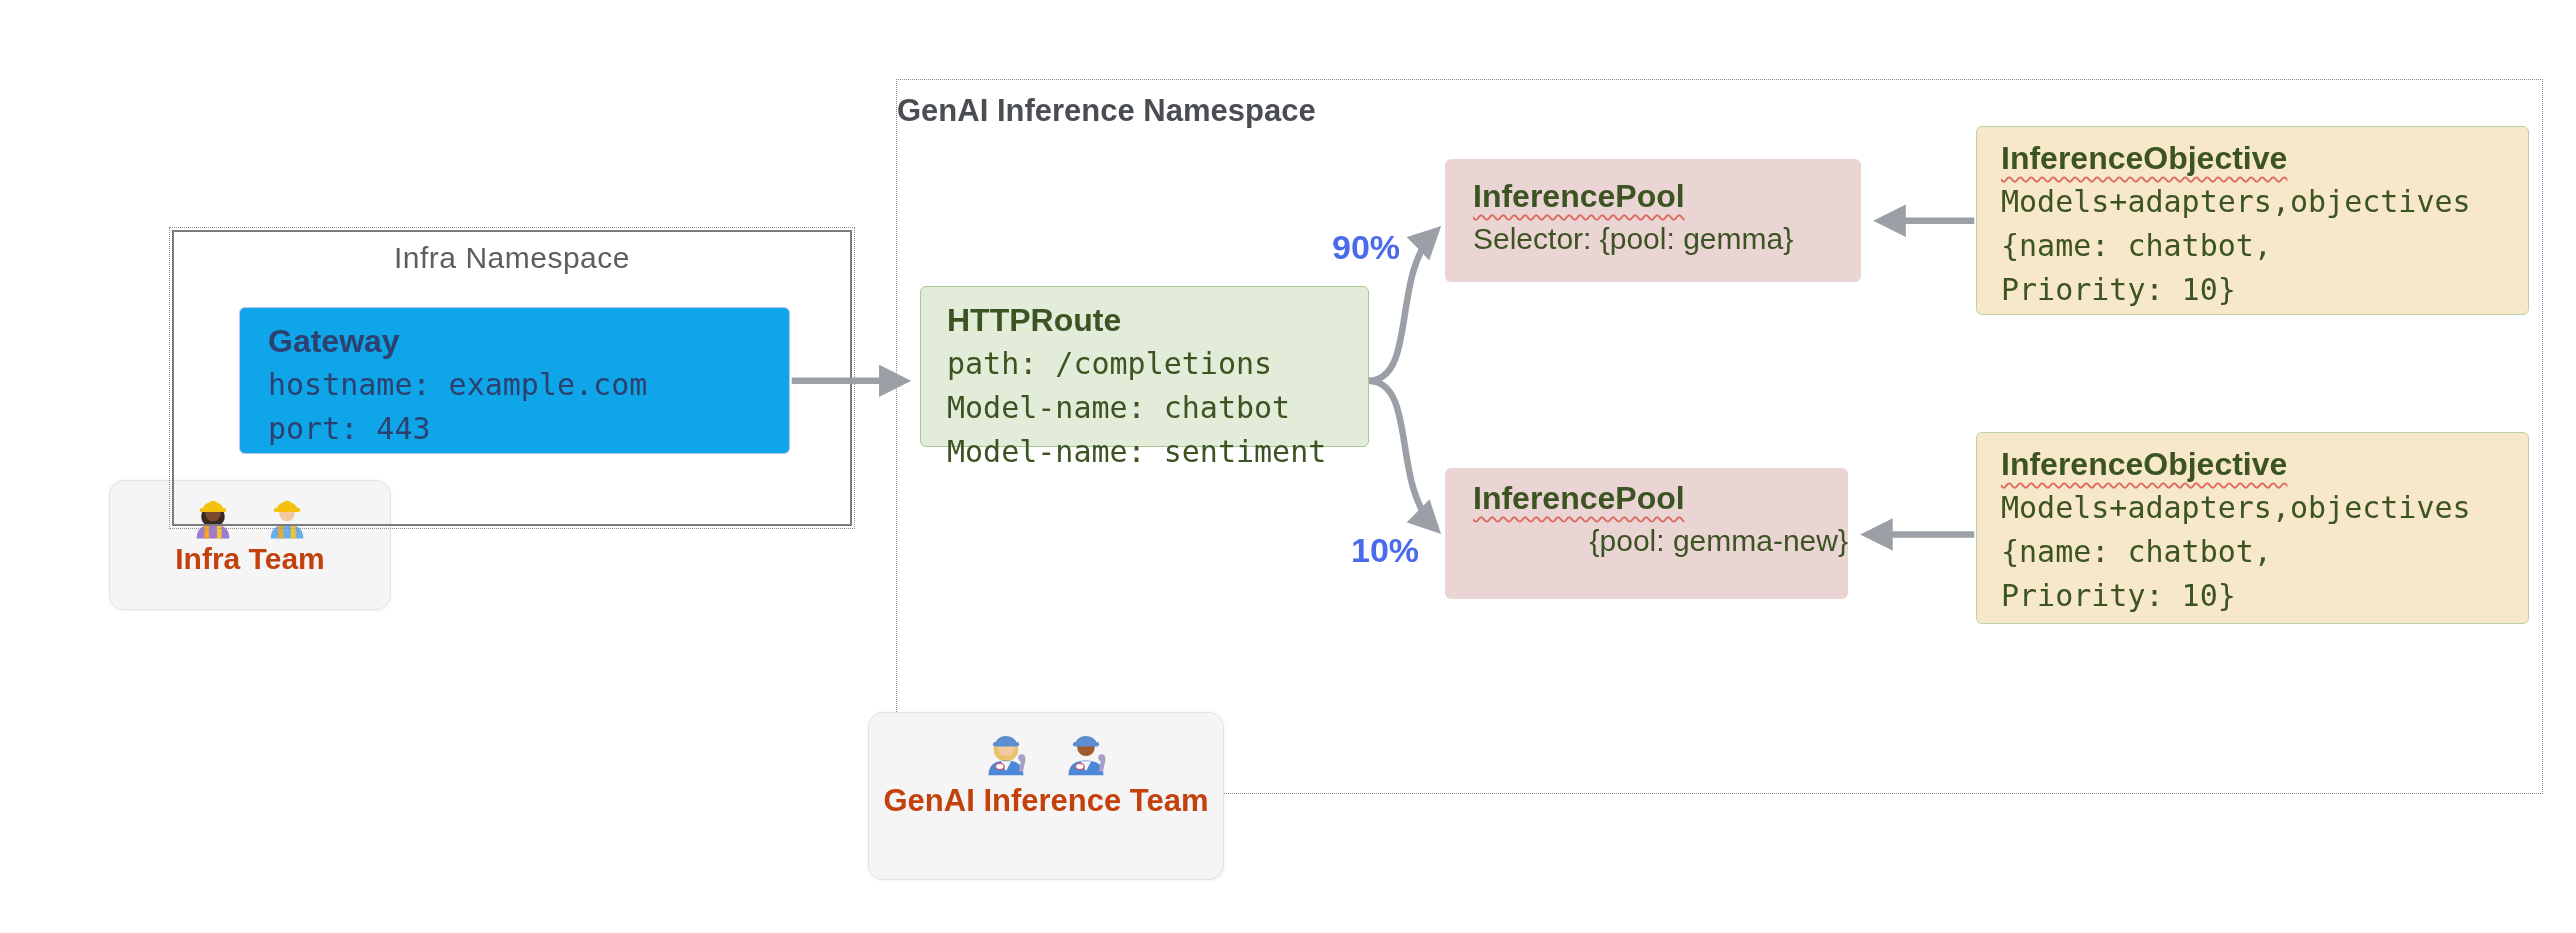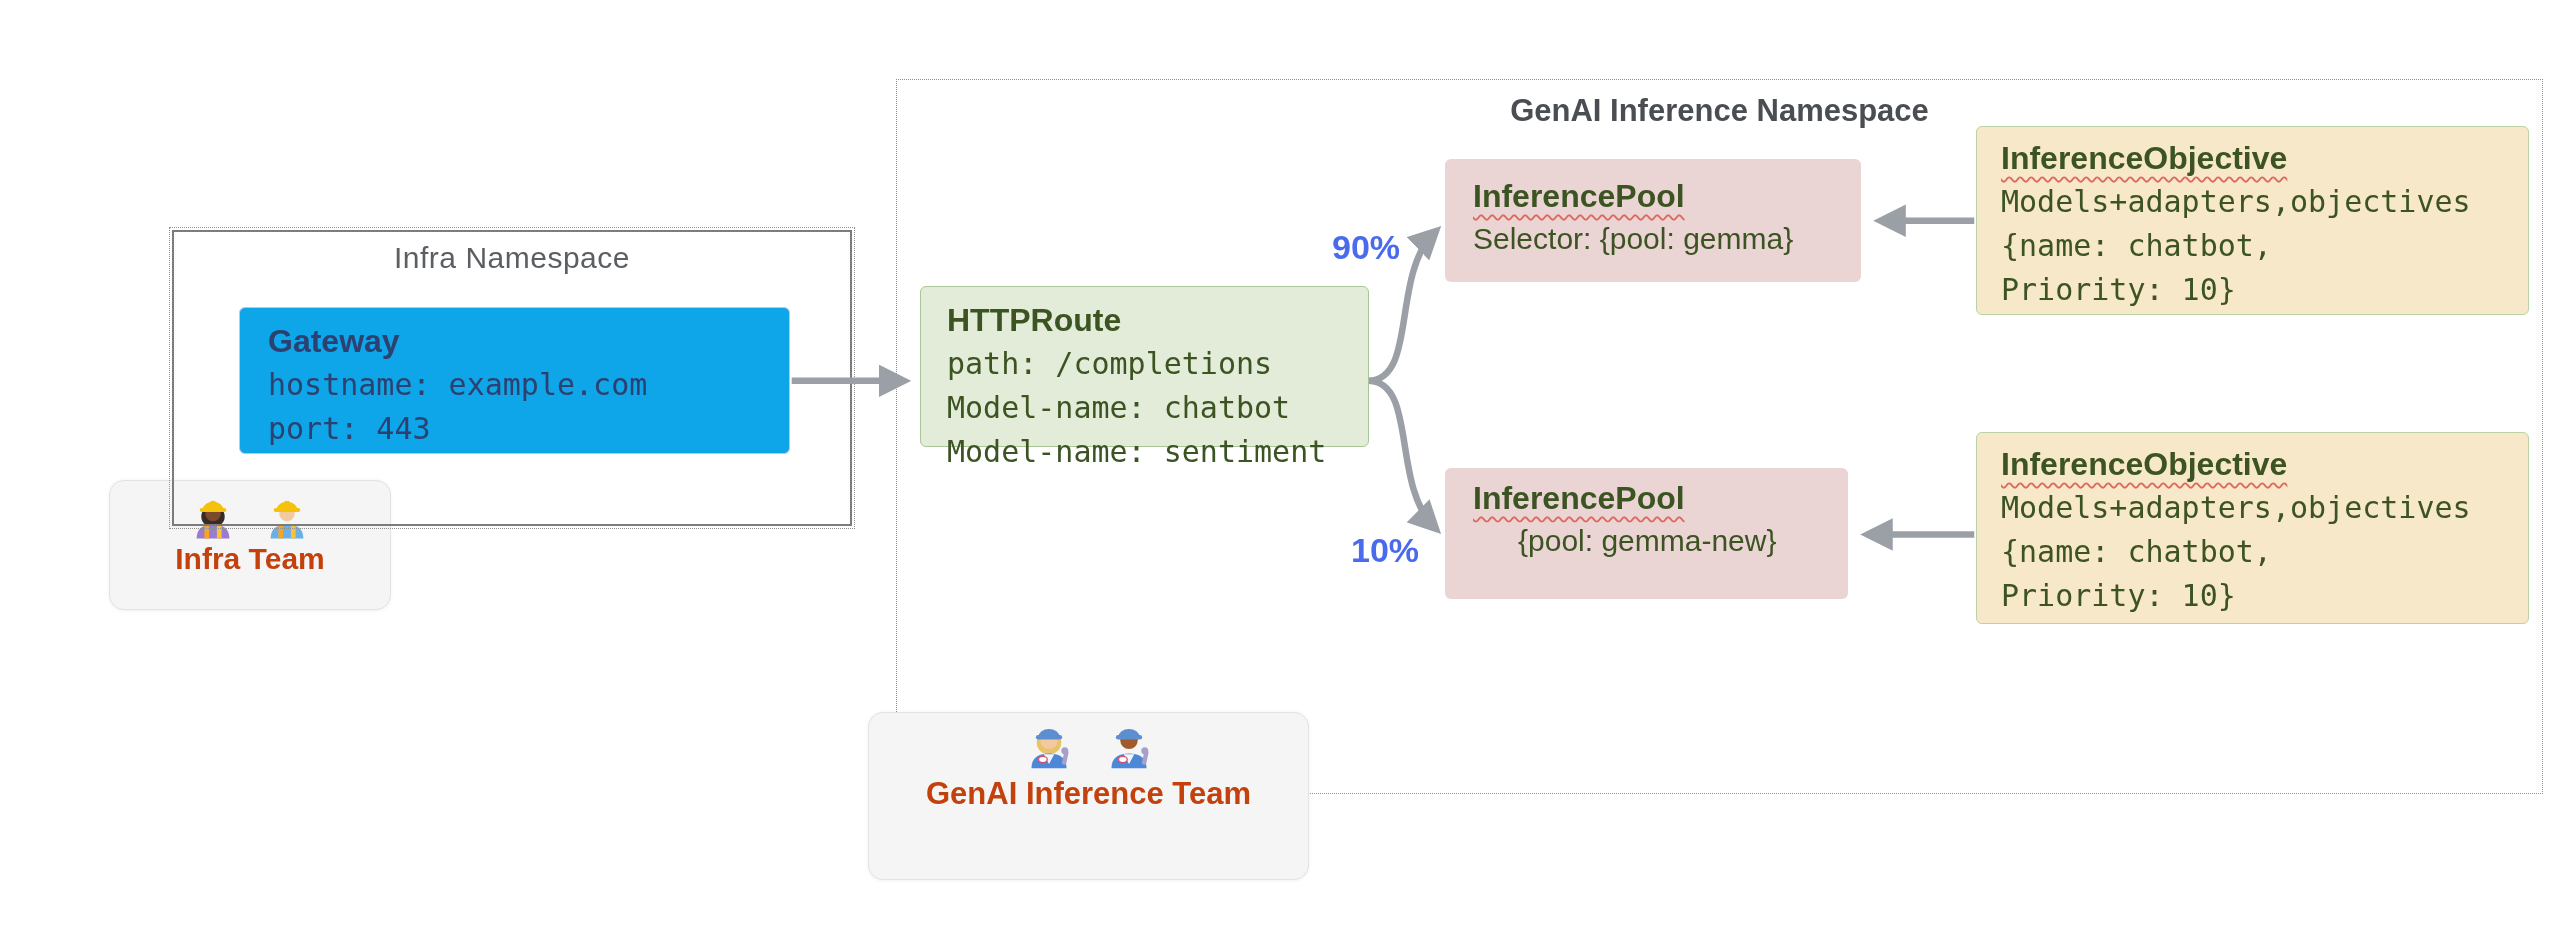--- a/index.html
+++ b/index.html
@@ -14,58 +14,58 @@
               border:2.8px solid #7c7c7c; background:transparent; z-index:3; }
   .infra-ns::before { content:""; position:absolute; inset:-4.7px;
               border:1.9px dotted #8f8f8f; pointer-events:none; }
   .infra-ns-title { position:absolute; top:9.3px; left:0; width:100%;
               text-align:center; font-size:30px; font-weight:500; color:#5b5f63;
               letter-spacing:0.5px; }
 
   .genai-ns { position:absolute; left:896px; top:79px; width:1647px; height:715px;
               border:1.9px dotted #8f8f8f; background:transparent; z-index:1; }
   .genai-ns-title { position:absolute; top:13px; left:0; width:100%;
-              text-align:center; font-size:31px; font-weight:bold; color:#4a4e52; }
+              font-size:31px; font-weight:bold; color:#4a4e52; }
 
   
   .card { position:absolute; border-radius:6px; z-index:3; }
   .card .title { font-size:32px; font-weight:bold; line-height:44px; }
   .card .line  { font-size:30px; line-height:44px; }
 
   .gateway { left:239px; top:307px; width:551px; height:147px;
              background:#0ea5e9; border:1.9px solid #b9c7f0; padding:11.2px 0 0 28px;
              color:#2d4170; }
   .gateway .title { color:#2d4170; }
 
   .httproute { left:920px; top:286px; width:449px; height:161px;
              background:#e2ecd9; border:1.9px solid #a9c696; padding:11.2px 0 0 26px;
              color:#3c5322; }
 
   .pool { background:#ebd4d4; color:#3c5322; }
   .pool-top { left:1445px; top:159px; width:416px; height:123px; padding:15px 0 0 28px; }
   .pool-bottom { left:1445px; top:468px; width:403px; height:131px; padding:7.5px 0 0 28px; }
   .pool .line { line-height:41px; }
-  .indent { margin-left:45px; }
+  .indent { margin-left:45px;text-align:right; }
 
   .objective { background:#f8e8ca; border:1.9px solid #b9d3a6; color:#3c5322; }
   .obj-top { left:1976px; top:126px; width:553px; height:189px; padding:9.3px 0 0 24px; }
   .obj-bottom { left:1976px; top:432px; width:553px; height:192px; padding:9.3px 0 0 24px; }
 
   .squiggle { text-decoration:underline; text-decoration-style:wavy;
               text-decoration-color:#dd6a5f; text-decoration-thickness:1.9px;
               text-underline-offset:6.5px; }
 
   
   .team { position:absolute; background:#f5f5f6; border:1.9px solid #e2e3e5;
           border-radius:15px; text-align:center;
           box-shadow:0 0.9px 3.7px rgba(0,0,0,.06); }
   .team .label { font-weight:bold; color:#c2410c; }
   .infra-team { left:109px; top:480px; width:282px; height:130px; z-index:2; padding-top:9.3px; }
   .infra-team .label { font-size:30px; margin-top:1.9px; }
-  .genai-team { left:868px; top:712px; width:441px; height:168px; z-index:4; padding-top:1px; }
+  .genai-team { left:868px; top:712px; width:356px; height:168px; z-index:4; padding-top:8px; }
   .genai-team .label { font-size:31px; margin-top:5.6px; }
   .icon-row { display:flex; justify-content:center; gap:24px; }
   .person-icon { display:inline-block; }
 
   
   .weight { position:absolute; font-size:34px; font-weight:bold; color:#4a6cec;
             transform:translate(-50%,-50%); z-index:5; }
   .w90 { left:1366px; top:247px; }
   .w10 { left:1385px; top:550px; }
 

